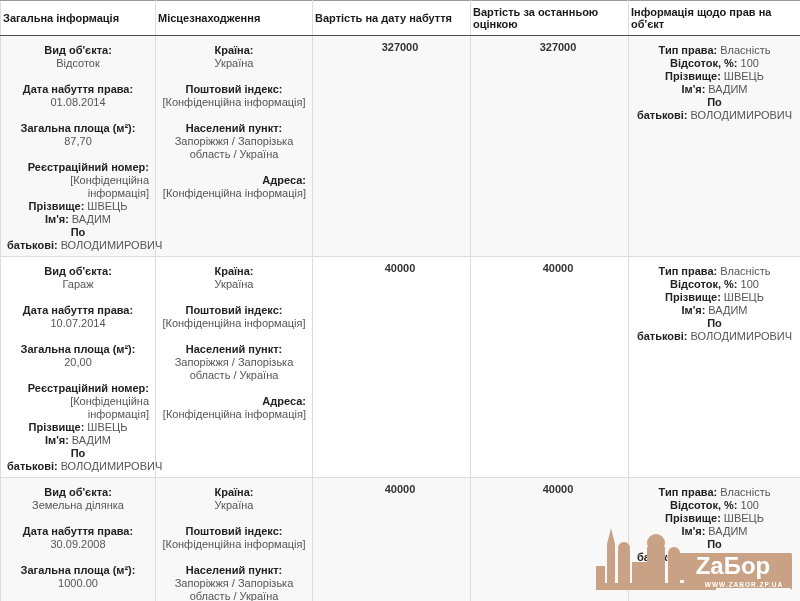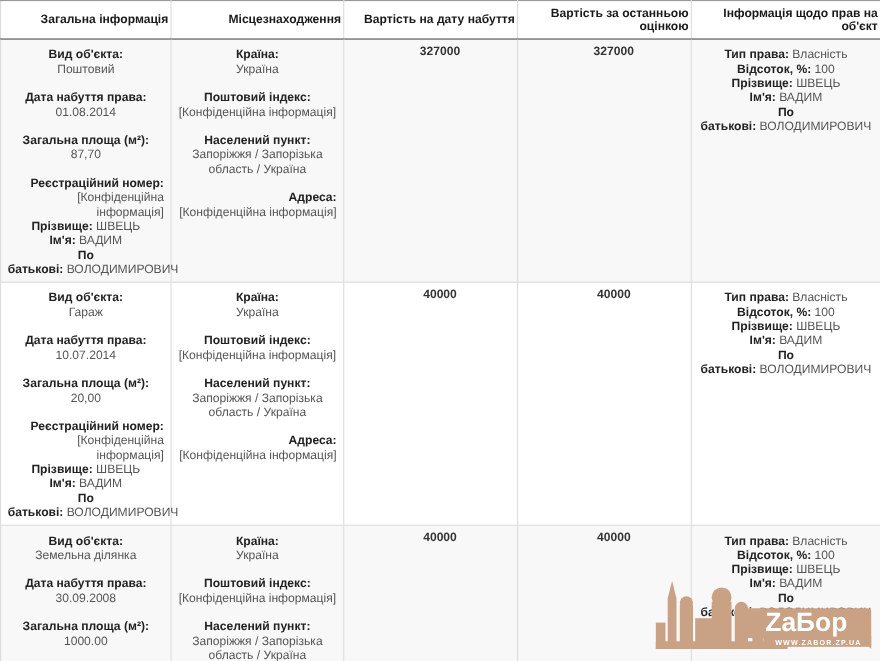--- a/index.html
+++ b/index.html
@@ -7,21 +7,21 @@
   body {
     width:800px; height:601px; overflow:hidden; position:relative;
     background:#ffffff;
     font-family:"Liberation Sans", sans-serif;
   }
   table.decl {
     width:800px; table-layout:fixed; border-collapse:collapse;
   }
   th {
     font-size:11px; font-weight:bold; color:#1a1a1a;
-    padding:5px 2px; background:#ffffff; text-align:right;
+    padding:5px 2px; background:#ffffff; text-align:left;
     border-top:1px solid #999;
     border-bottom:1px solid #4d4d4d;
     border-left:1px solid #dcdcdc; border-right:1px solid #dcdcdc;
   }
   td {
     vertical-align:top; text-align:center;
     font-size:11px; line-height:13px;
     padding:8px 6px 4px 6px;
     border:1px solid #dcdcdc;
     background:#ffffff;
@@ -60,21 +60,21 @@
       <th>Вартість за останньою оцінкою</th>
       <th>Інформація щодо прав на об'єкт</th>
     </tr>
   </thead>
   <tbody>
 
     <tr class="odd" style="height:136px">
       <td>
         <div class="blk">
             <div class="lbl">Вид об'єкта:</div>
-            <div class="val">Поштовий</div>
+            <div class="val">Відсоток</div>
           </div>
         <div class="blk">
             <div class="lbl">Дата набуття права:</div>
             <div class="val">01.08.2014</div>
           </div>
         <div class="blk">
             <div class="lbl">Загальна площа (м²):</div>
             <div class="val">87,70</div>
           </div>
         <div class="blk nogap">

